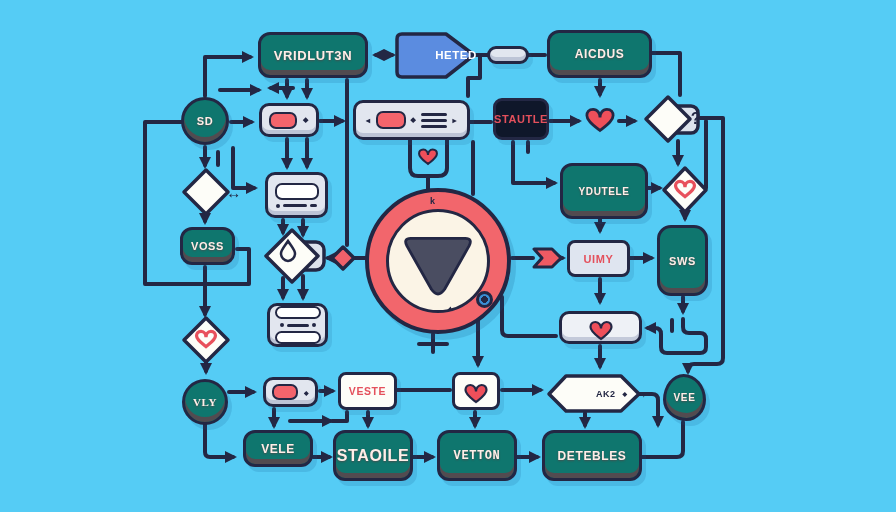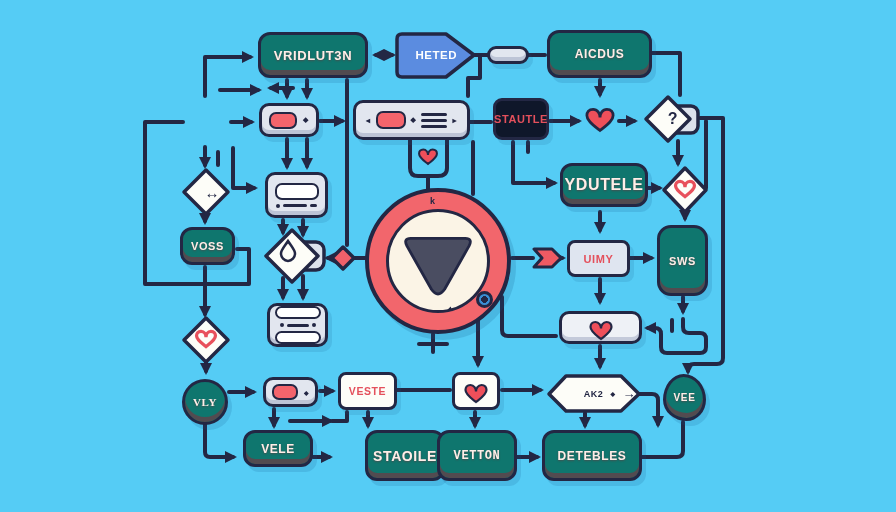--- a/index.html
+++ b/index.html
@@ -13,22 +13,22 @@
   .red{background:#0f766e;color:#ffeee8;border-radius:12px;
        box-shadow:inset 0 -5px 0 rgba(165,25,45,.45), 4px 5px 0 rgba(20,90,140,.16);
        text-shadow:0 1px 2px rgba(140,30,40,.45);}
   .greybox{background:#e2e6ef;border-radius:10px;
        box-shadow:inset 0 -4px 0 rgba(145,155,185,.45), 4px 5px 0 rgba(20,90,140,.14);}
   .creambox{background:#0f172a;border-radius:9px;color:#e4505c;
        box-shadow:4px 5px 0 rgba(20,90,140,.14);}
   .whitebox{background:#fdfdf8;border-radius:8px;color:#e4505c;
        box-shadow:4px 5px 0 rgba(20,90,140,.14);}
   .circle{border-radius:50%;}
-  .lbl{position:absolute;z-index:4;display:flex;align-items:center;justify-content:flex-end;
-       font-weight:800;letter-spacing:.5px;}
+  .lbl{position:absolute;z-index:4;display:flex;align-items:center;justify-content:center;
+       font-weight:800;letter-spacing:.5px;padding-left:28px;}
   .pillicon{background:#f4646c;border:2.5px solid var(--ln);border-radius:7px;}
   .whitepill{background:#ffffff;border:2.5px solid var(--ln);border-radius:7px;}
   .bars{display:flex;flex-direction:column;gap:3px;}
   .bar{height:3px;background:var(--ln);border-radius:2px;}
   .dash{display:flex;align-items:center;gap:3px;}
   .dot{width:4px;height:4px;border-radius:50%;background:var(--ln);}
   .dseg{height:3px;background:var(--ln);border-radius:2px;}
   .bigc{position:absolute;z-index:2;box-sizing:border-box;}
   .tinymark{position:absolute;z-index:3;color:var(--ln);font-weight:800;}
 </style>
@@ -144,20 +144,23 @@
   <span>VRIDLUT3N</span>
 </div>
 <div class="lbl" style="left:399px;top:44px;width:58px;height:22px;color:#fff;font-size:11.5px;">
   <span>HETED</span>
 </div>
 <div class="node greybox" style="left:487px;top:46px;width:42px;height:18px;border-radius:9px;"></div>
 <div class="node red" style="left:547px;top:30px;width:105px;height:48px;font-size:12px;text-align:center;">
   <span>AICDUS</span>
 </div>
 
+<div class="node red circle" style="left:181px;top:97px;width:48px;height:48px;font-size:11px;">
+  <span>SD</span>
+</div>
 <div class="node greybox" style="left:259px;top:103px;width:60px;height:34px;gap:6px;">
   <span class="pillicon" style="width:24px;height:13px;"></span>
   <span style="font-size:7px;color:var(--ln);">◆</span>
 </div>
 <div class="node greybox" style="left:353px;top:100px;width:117px;height:40px;gap:5px;">
   <span style="font-size:8px;color:var(--ln);">◂</span>
   <span class="pillicon" style="width:26px;height:14px;"></span>
   <span style="font-size:7px;color:var(--ln);">◆</span>
   <span class="bars">
     <span class="bar" style="width:26px;"></span>
@@ -207,21 +210,21 @@
 <div class="tinymark" style="left:430px;top:196px;font-size:9px;z-index:4;">
   <span>k</span>
 </div>
 <div class="tinymark" style="left:449px;top:305px;font-size:8px;z-index:4;transform:rotate(45deg);">
   <span>▸</span>
 </div>
 <div style="position:absolute;left:476px;top:291px;width:17px;height:17px;border-radius:50%;z-index:4;
             border:3px solid var(--ln);box-sizing:border-box;
             background:radial-gradient(circle at 50% 50%, #232744 0 3.2px, #3a8fd4 3.2px);"></div>
 
-<div class="node red" style="left:560px;top:163px;width:88px;height:44px;font-size:16px;">
+<div class="node red" style="left:560px;top:163px;width:88px;height:56px;font-size:10px;">
   <span>YDUTELE</span>
 </div>
 <div class="node" style="left:567px;top:240px;width:63px;height:37px;background:#dfe5f0;border-radius:8px;color:#e4505c;font-size:11px;box-shadow:4px 5px 0 rgba(20,90,140,.14);">
   <span>UIMY</span>
 </div>
 <div class="node red" style="left:657px;top:225px;width:51px;height:71px;font-size:11px;border-radius:14px;">
   <span>SWS</span>
 </div>
 <div class="node greybox" style="left:559px;top:311px;width:83px;height:33px;background:#eef1f6;">
   <svg width="28" height="26" viewBox="0 0 28 26">
@@ -251,21 +254,21 @@
 </div>
 <div class="node whitebox" style="left:452px;top:372px;width:48px;height:38px;">
   <svg width="28" height="26" viewBox="0 0 28 26">
     <path transform="translate(14,10)" d="M0,3.5 C0,0.5 -2,-3 -5.5,-3 C-9,-3 -10.5,-0.5 -10.5,2 C-10.5,6.5 -5,10 0,14 C5,10 10.5,6.5 10.5,2 C10.5,-0.5 9,-3 5.5,-3 C2,-3 0,0.5 0,3.5 Z" fill="#ee4f5a" stroke="#232744" stroke-width="2.2"></path>
   </svg>
 </div>
 
 <div class="node red" style="left:243px;top:430px;width:70px;height:37px;font-size:12px;">
   <span>VELE</span>
 </div>
-<div class="node red" style="left:333px;top:430px;width:80px;height:51px;font-size:14px;margin-left:32px;">
+<div class="node red" style="left:333px;top:430px;width:80px;height:51px;font-size:16px;">
   <span>STAOILE</span>
 </div>
 <div class="node red" style="left:437px;top:430px;width:80px;height:51px;font-size:12px;font-family:Liberation Mono, monospace;">
   <span>VETTON</span>
 </div>
 <div class="node red" style="left:542px;top:430px;width:100px;height:51px;font-size:12px;">
   <span>DETEBLES</span>
 </div>
 
 </div>

